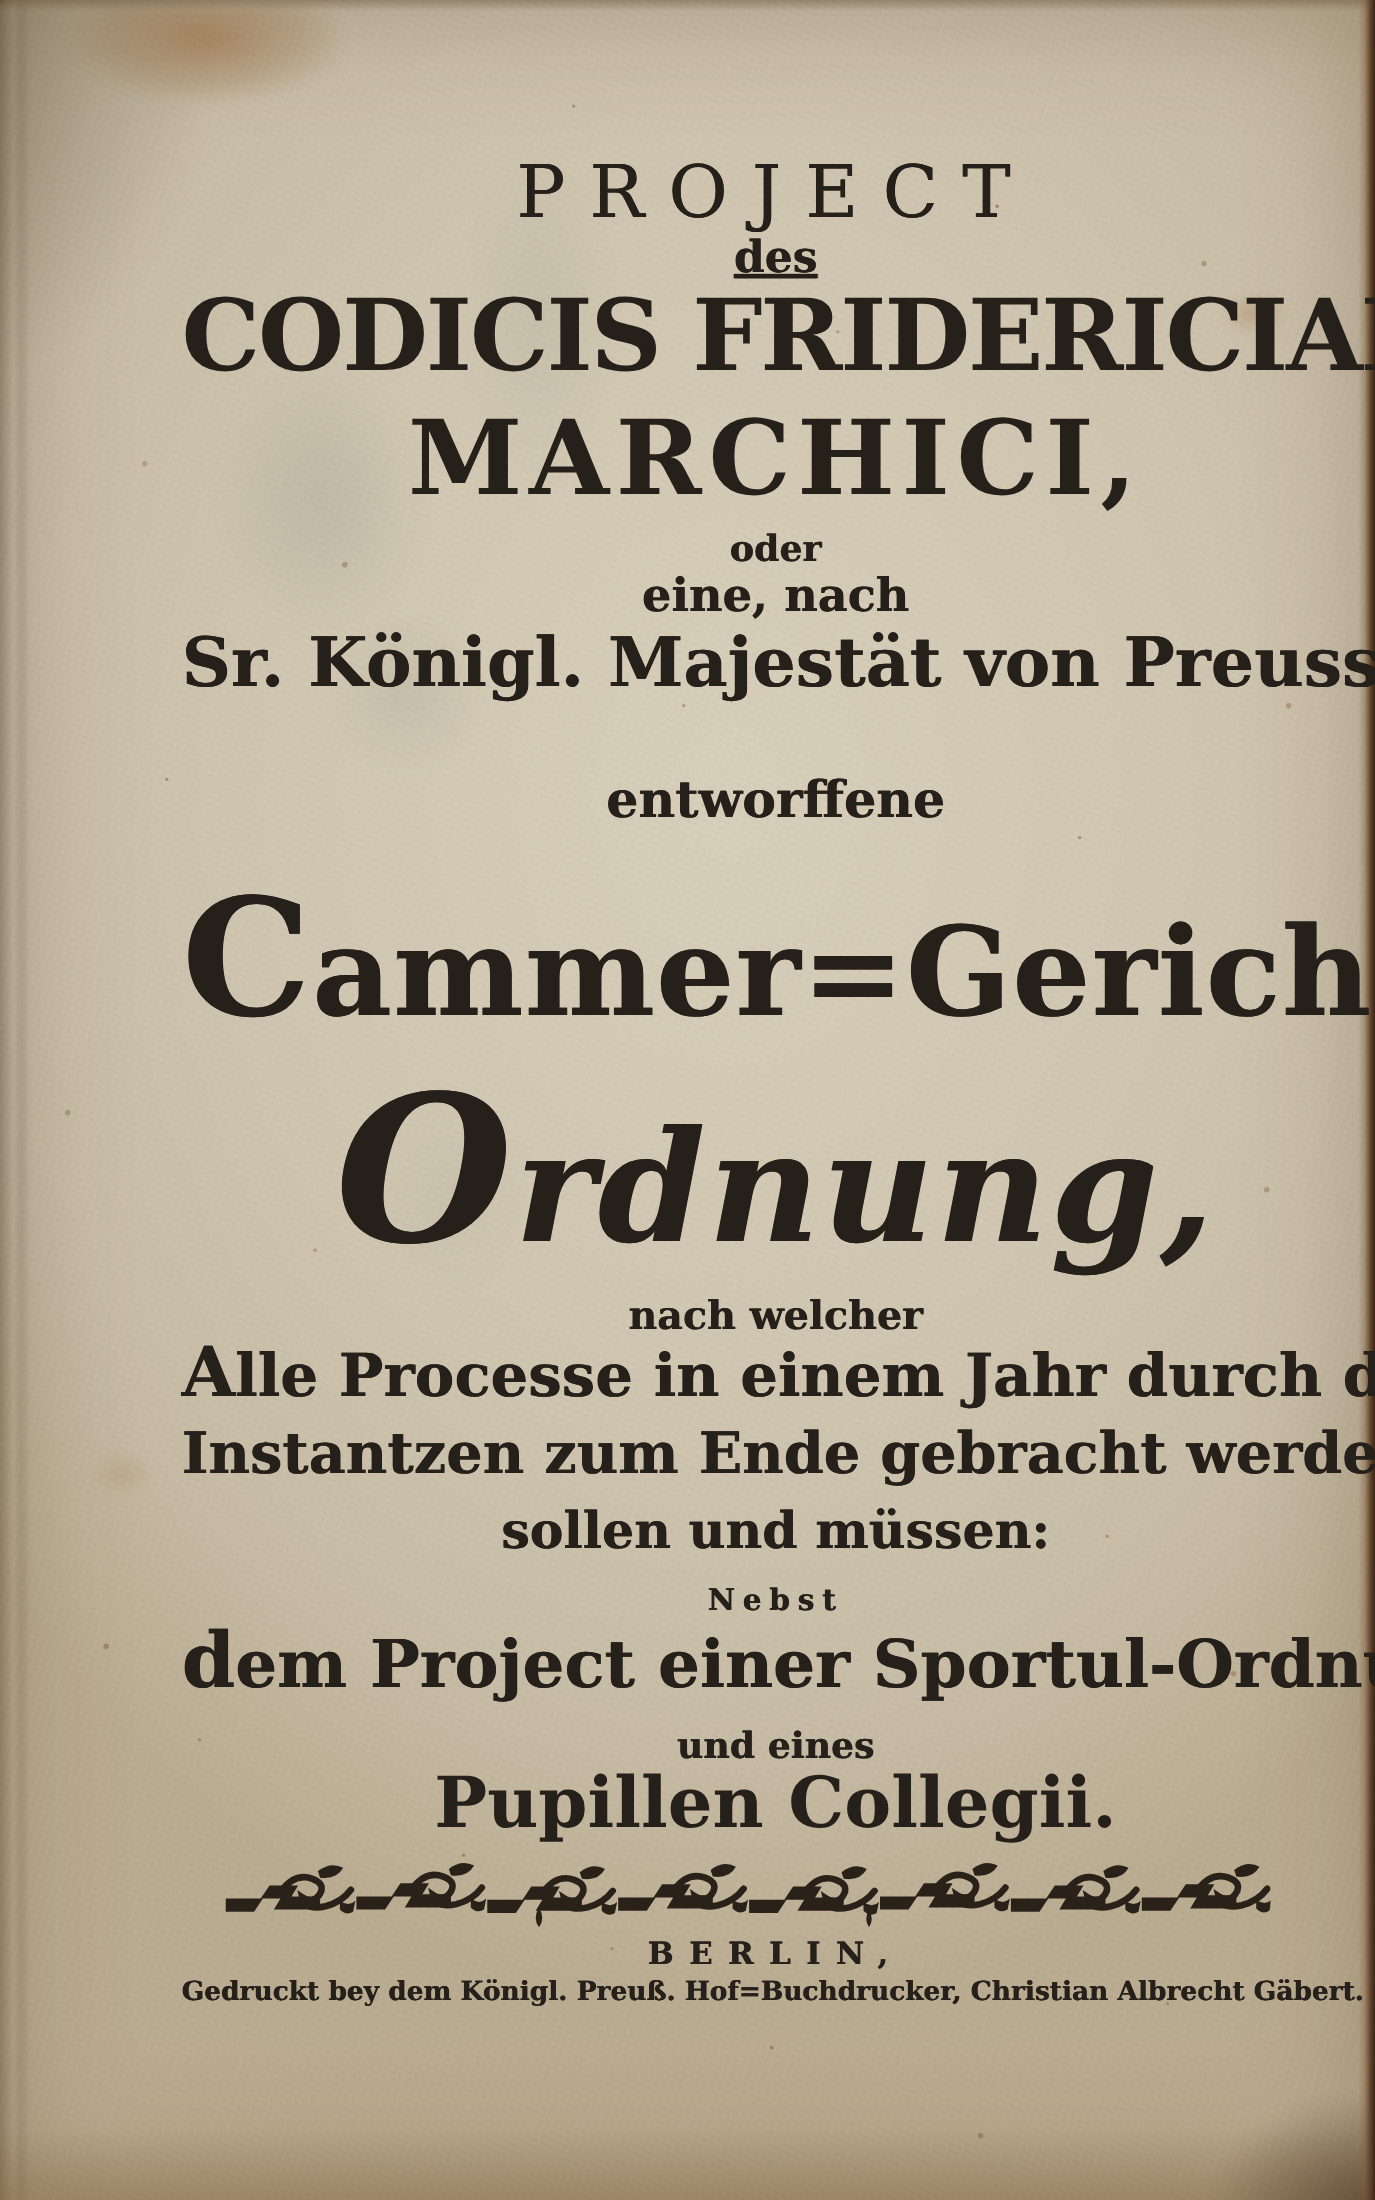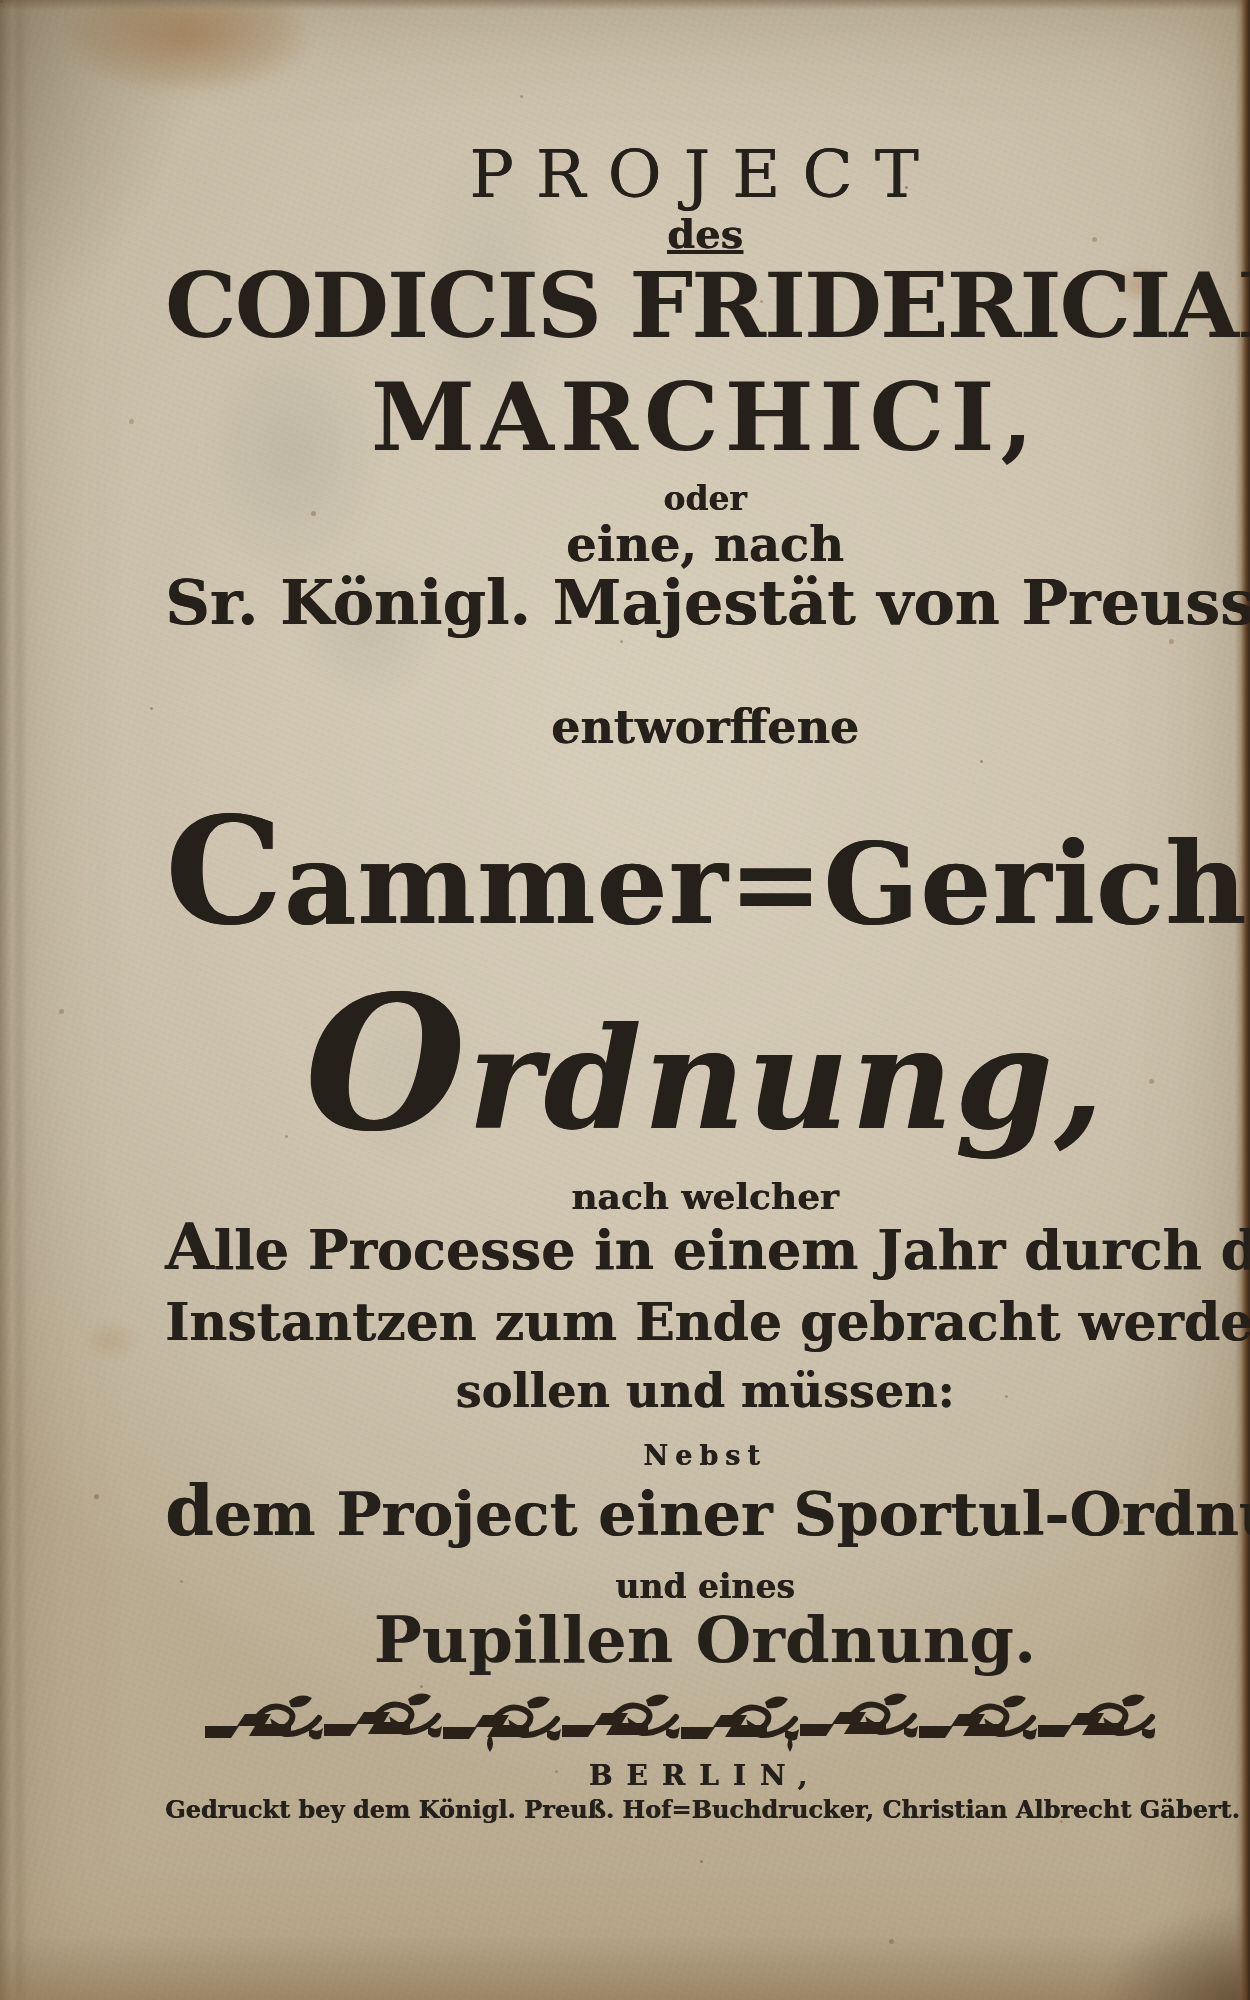--- a/index.html
+++ b/index.html
@@ -71,21 +71,21 @@
   .roman{font-weight:400;}
   .fraktur{font-weight:700;text-shadow:.5px 0 0 currentColor;}
   .ornate-initial::first-letter{font-size:1.32em;}
   .mid-initial::first-letter{font-size:1.16em;}
 
   .l-project   {top:142px;font-size:66px;letter-spacing:22px;text-shadow:.4px 0 0 currentColor;}
   .l-des       {top:214px;font-size:40px;text-decoration:underline;}
   .l-codicis   {top:260px;font-size:90px;letter-spacing:-2px;font-weight:700;}
   .l-marchici  {top:370px;font-size:94px;letter-spacing:6px;font-weight:700;}
   .l-oder      {top:482px;font-size:33px;text-align:center;}
-  .l-eine      {top:520px;font-size:48px;}
+  .l-eine      {top:520px;font-size:42px;}
   .l-majestaet {top:572px;font-size:62px;}
   .l-plan      {top:664px;font-size:54px;}
   .l-entw      {top:704px;font-size:46px;}
   .l-cammer    {top:798px;font-size:112px;letter-spacing:1px;}
   .l-ordnung   {top:971px;font-size:140px;letter-spacing:2px;font-style:italic;}
   .l-nachw     {top:1178px;font-size:36px;}
   .l-processe  {top:1216px;font-size:54px;}
   .l-instantzen{top:1296px;font-size:52px;}
   .l-sollen    {top:1368px;font-size:46px;text-align:center;}
   .l-nebst     {top:1442px;font-size:27px;letter-spacing:7px;}
@@ -130,21 +130,21 @@
   <div class="line fraktur l-entw">entworffene</div>
   <div class="line fraktur ornate-initial l-cammer">Cammer=Gerichts=</div>
   <div class="line fraktur ornate-initial l-ordnung">Ordnung,</div>
   <div class="line fraktur l-nachw">nach welcher</div>
   <div class="line fraktur mid-initial l-processe">Alle Processe in einem Jahr durch drey</div>
   <div class="line fraktur l-instantzen">Instantzen zum Ende gebracht werden</div>
   <div class="line fraktur l-sollen">sollen und müssen:</div>
   <div class="line fraktur l-nebst">Nebst</div>
   <div class="line fraktur mid-initial l-sportul">dem Project einer Sportul-Ordnung</div>
   <div class="line fraktur l-undeines">und eines</div>
-  <div class="line l-pupillen">Pupillen Ordnung.</div>
+  <div class="line l-pupillen">Pupillen Collegii.</div>
 
   <svg class="ornament" viewBox="0 0 950 68" preserveAspectRatio="none" aria-hidden="true">
     <defs>
       <g id="mot" fill="#2a2218" stroke="none">
         <path d="M0 38 h32 l8 -12 h26 l-6 10 h26 v12 h-42 l6 -10 h-16 l-8 12 H0 z"></path>
         <path d="M50 32 q13 -18 29 -12 q13 5 6 15 q-6 8 -15 2 q3 12 21 8 q15 -4 23 -15" fill="none" stroke="#2a2218" stroke-width="6" stroke-linecap="round"></path>
         <path d="M84 13 q12 -9 23 -3 q-6 11 -21 9 z"></path>
         <path d="M104 40 q8 6 14 0 l-2 10 q-6 4 -12 -2 z"></path>
       </g>
     </defs>

